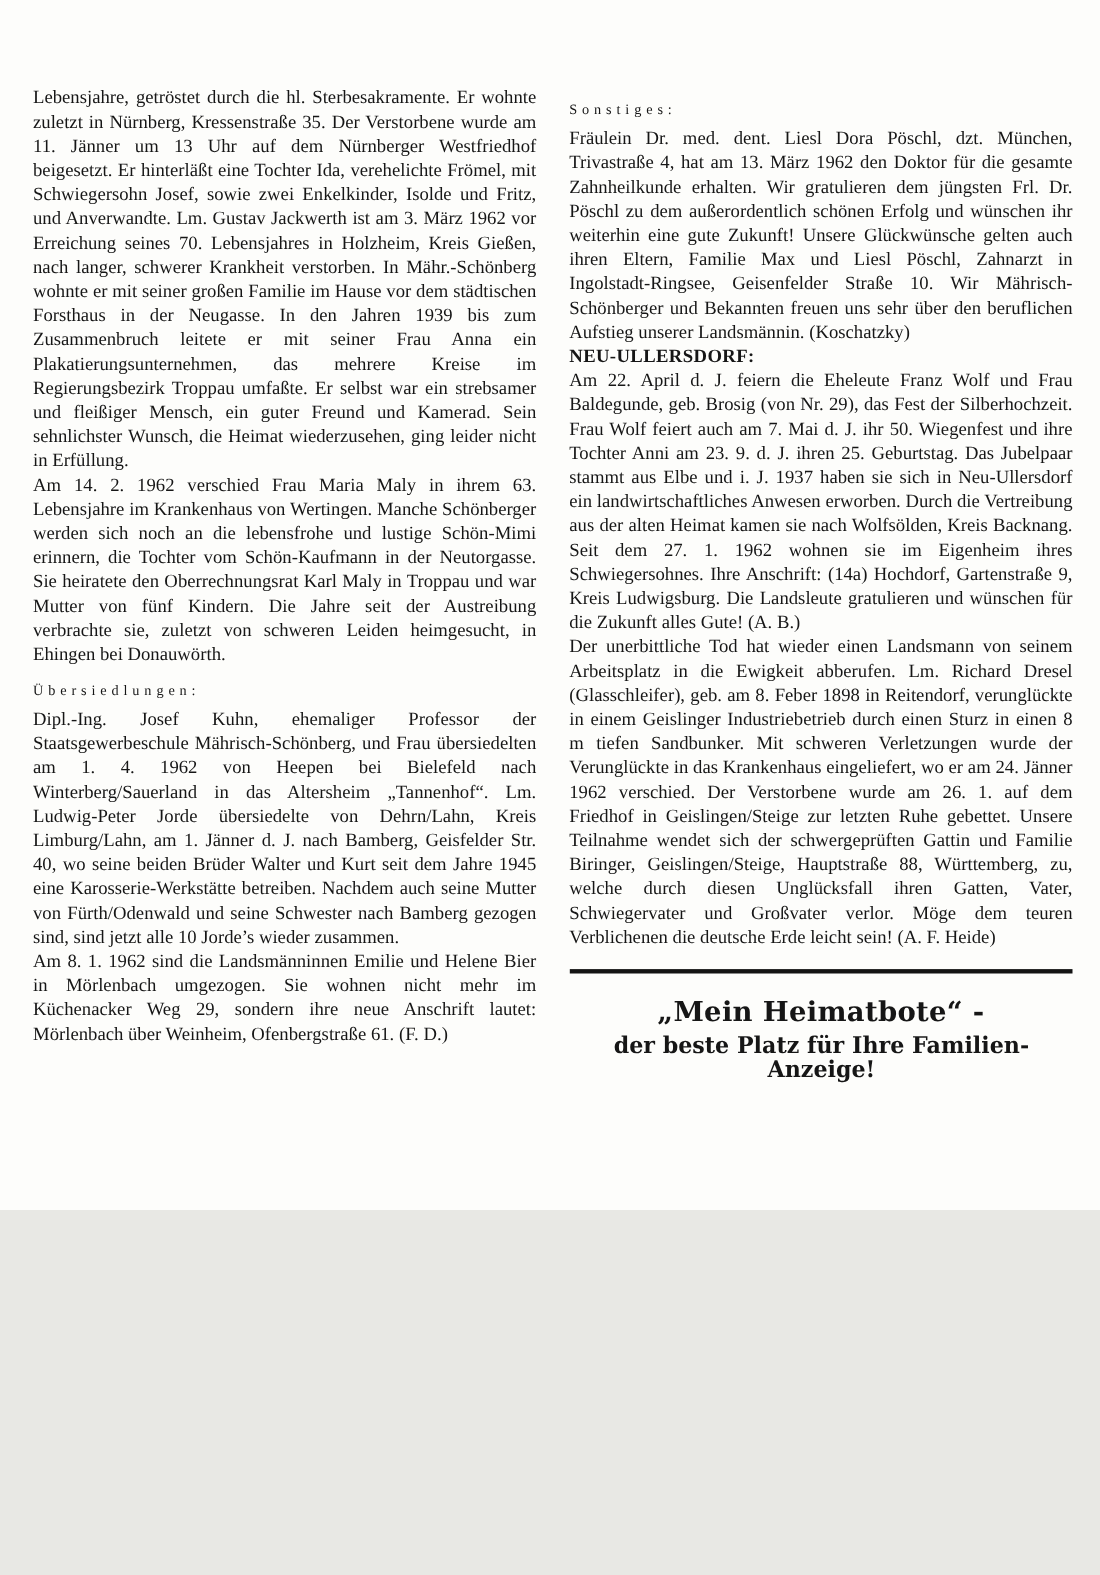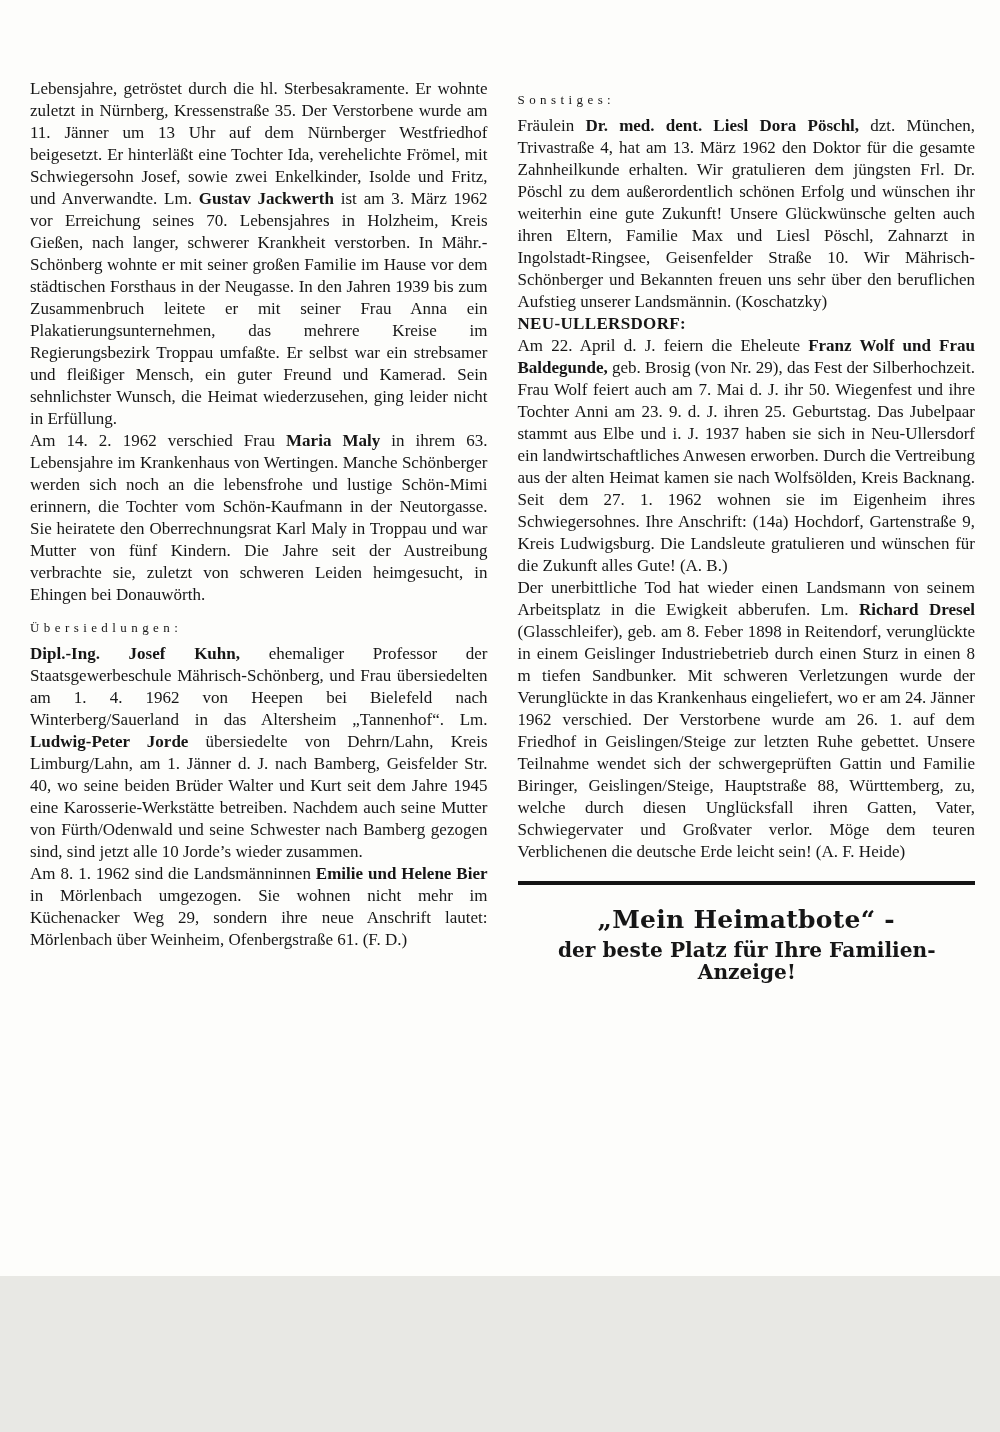--- a/index.html
+++ b/index.html
@@ -1,19 +1,19 @@
 <!DOCTYPE html>
 <html lang="de"><head>
 <meta charset="utf-8">
 <style>
   html, body { margin: 0; padding: 0; background: #e8e8e4; }
   .page {
     position: relative;
     width: 1000px;
-    height: 1276px;
+    height: 1100px;
     margin: 0 auto;
     background: #fdfdfb;
     color: #161616;
     font-family: "Liberation Serif", "DejaVu Serif", serif;
     overflow: hidden;
   }
   .columns {
     position: absolute;
     top: 78px;
     left: 30px;
@@ -24,21 +24,21 @@
   .col {
     width: 458px;
     font-size: 17px;
     line-height: 22px;
     text-align: justify;
     hyphens: auto;
     -webkit-hyphens: auto;
   }
   .body-par { margin: 0; }
   .seg { }
-  .bold { font-weight: bold; }
+  .bold { font-weight: normal; }
   .spaced-heading {
     font-size: 13px;
     font-weight: normal;
     letter-spacing: 0.34em;
     margin: 11px 0 4px 0;
     text-align: left;
   }
   .col > .spaced-heading:first-child { margin-top: 0; }
   .place-heading {
     font-size: 17px;

